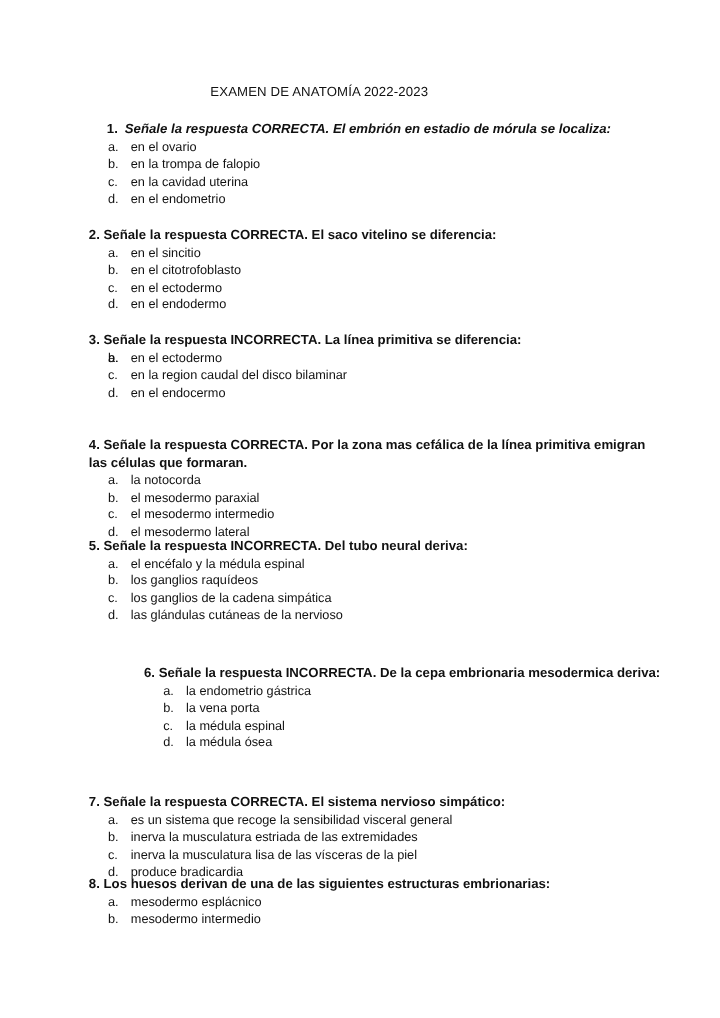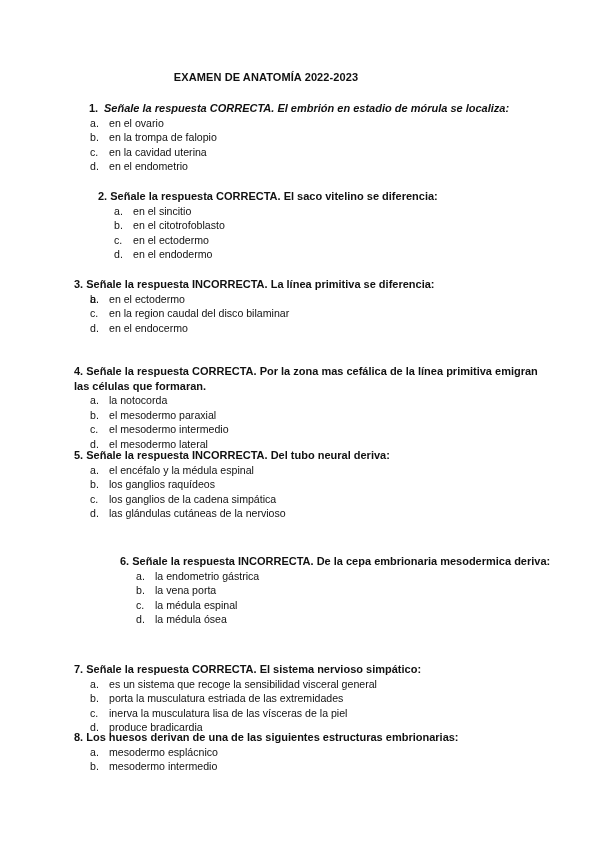--- a/index.html
+++ b/index.html
@@ -2,21 +2,21 @@
 <html><head>
   <meta charset="utf-8">
   <style>
     html, body { margin: 0; padding: 0; background: #ffffff; }
     body {
       width: 600px; height: 848px; position: relative; overflow: hidden;
       font-family: "Liberation Sans", sans-serif; color: #111;
     }
     .title {
       position: absolute; top: 71px; left: 0; width: 532px; text-align: center;
-      font-weight: bold; font-size: 11px; letter-spacing: 0.1px;
+      font-weight: normal; font-size: 11px; letter-spacing: 0.1px;
     }
     .q { position: absolute; left: 74px; width: 470px; }
     .qhead { font-weight: bold; font-size: 11px; line-height: 14.6px; }
     .q1 .qhead { padding-left: 15px; text-indent: 0; }
     .q1 .num { position: absolute; left: 15px; }
     .opts { list-style: none; margin: 0; padding: 0; }
     .opt { font-size: 10.6px; line-height: 14.6px; position: relative; padding-left: 35px; }
     .opt .letter { position: absolute; left: 16px; }
     .q1 .opt { padding-left: 35px; }
     .q1 .opt .letter { left: 16px; }
@@ -32,21 +32,21 @@
     <span style="padding-left:15px;font-style:italic;">Señale la respuesta CORRECTA. El embrión en estadio de mórula se localiza:</span>
   </div>
   <ul class="opts">
     <li class="opt"><span class="letter">a.</span><span>en el ovario</span></li>
     <li class="opt"><span class="letter">b.</span><span>en la trompa de falopio</span></li>
     <li class="opt"><span class="letter">c.</span><span>en la cavidad uterina</span></li>
     <li class="opt"><span class="letter">d.</span><span>en el endometrio</span></li>
   </ul>
 </div>
 
-<div class="q" style="top:189px;margin-left:24px;">
+<div class="q" style="top:189px;">
   <div class="qhead">
     <span>2.</span>
     <span>Señale la respuesta CORRECTA. El saco vitelino se diferencia:</span>
   </div>
   <ul class="opts">
     <li class="opt"><span class="letter">a.</span><span>en el sincitio</span></li>
     <li class="opt"><span class="letter">b.</span><span>en el citotrofoblasto</span></li>
     <li class="opt"><span class="letter">c.</span><span>en el ectodermo</span></li>
     <li class="opt"><span class="letter">d.</span><span>en el endodermo</span></li>
   </ul>
@@ -104,21 +104,21 @@
   </ul>
 </div>
 
 <div class="q" style="top:642px;margin-top:20px;">
   <div class="qhead">
     <span>7.</span>
     <span>Señale la respuesta CORRECTA. El sistema nervioso simpático:</span>
   </div>
   <ul class="opts">
     <li class="opt"><span class="letter">a.</span><span>es un sistema que recoge la sensibilidad visceral general</span></li>
-    <li class="opt"><span class="letter">b.</span><span>porta la musculatura estriada de las extremidades</span></li>
+    <li class="opt"><span class="letter">b.</span><span>inerva la musculatura estriada de las extremidades</span></li>
     <li class="opt"><span class="letter">c.</span><span>inerva la musculatura lisa de las vísceras de la piel</span></li>
     <li class="opt"><span class="letter">d.</span><span>produce bradicardia</span></li>
   </ul>
 </div>
 
 <div class="q" style="top:730px;">
   <div class="qhead">
     <span>8.</span>
     <span>Los huesos derivan de una de las siguientes estructuras embrionarias:</span>
   </div>

